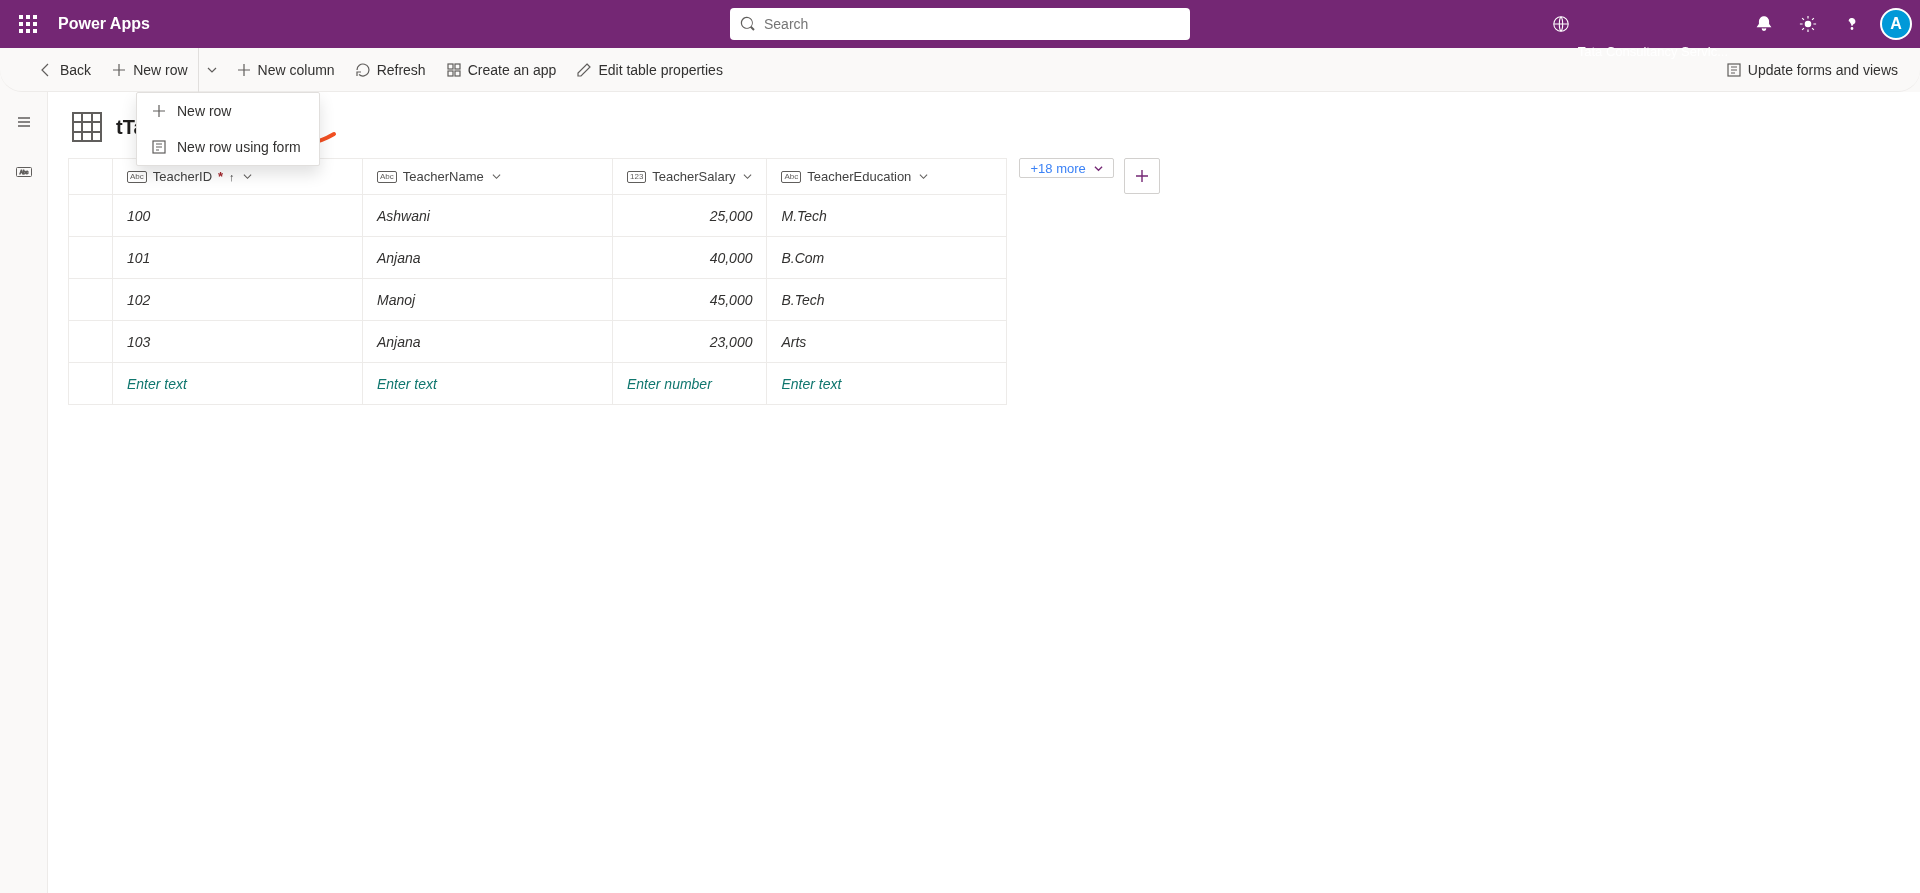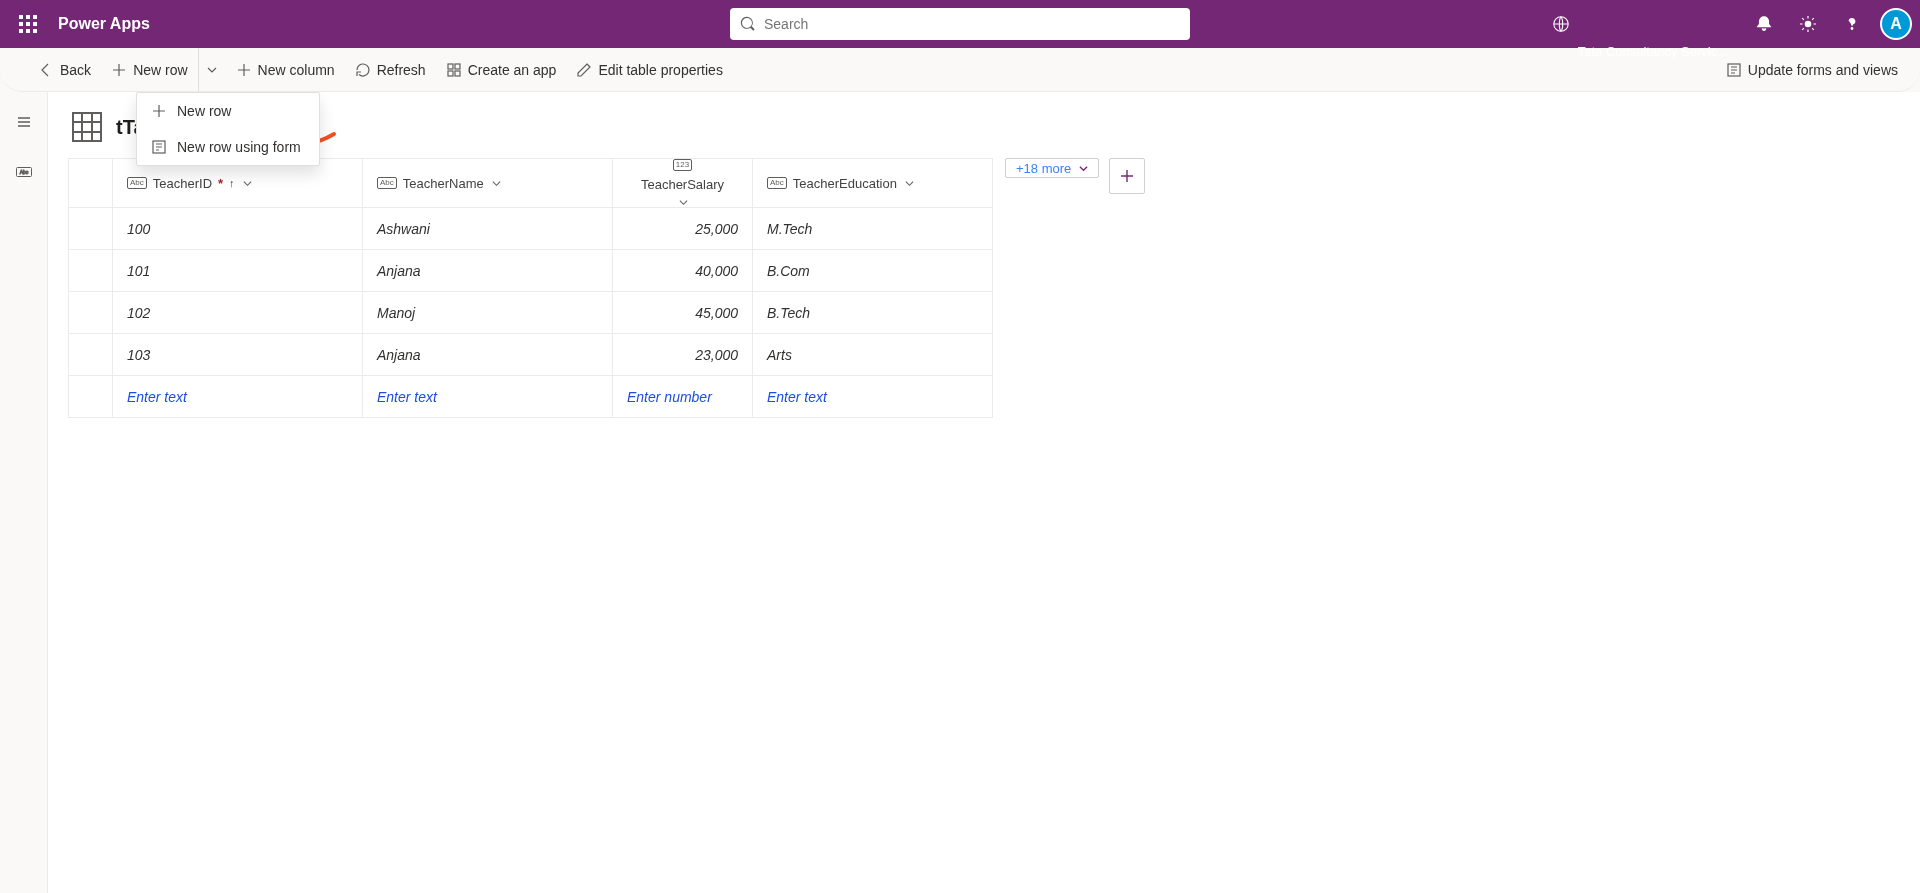--- a/index.html
+++ b/index.html
@@ -62,21 +62,21 @@
   .col-id { width: 250px; }
   .col-name { width: 250px; }
   .col-salary { width: 140px; text-align: right; }
   .data-grid td.col-salary { text-align: right; }
   .col-edu { width: 240px; }
   .row-handle { width: 44px; border-right: 1px solid #edebe9; }
   .type-badge { border: 1px solid #605e5c; border-radius: 2px; font-size: 8px; padding: 0 2px; line-height: 10px; color: #605e5c; }
   .req-star { color: #a4262c; font-weight: 600; }
   .sort-arrow { font-size: 11px; }
   .th-chev { width: 9px; height: 9px; margin-left: 2px; }
-  .new-row td { color: #1d4ed8; font-style: italic; }
+  .new-row td { color: #0f766e; font-style: italic; }
   .data-grid tr:last-child td { border-bottom: none; }
 
   .side-actions { display: flex; gap: 10px; }
   .more-cols { border: 1px solid #d2d0ce; background: #fff; height: 20px; padding: 0 10px; display: flex; align-items: center; gap: 6px; cursor: pointer; color: #3b82f6; font-size: 13px; border-radius: 2px; }
   .add-col { border: 1px solid #d2d0ce; background: #fff; height: 36px; width: 36px; display: flex; align-items: center; justify-content: center; cursor: pointer; color: #742774; border-radius: 2px; }
   .add-col svg { width: 14px; height: 14px; }
 
   
   .annot { position: absolute; pointer-events: none; }
   .annot svg { stroke: #f25022; stroke-width: 4; fill: none; stroke-linecap: round; }
@@ -270,21 +270,21 @@
             <th class="col-name">
               <div class="th-inner">
                 <span class="type-badge">Abc</span>
                 <span>TeacherName</span>
                 <svg class="th-chev" viewBox="0 0 10 10" fill="none" stroke="#605e5c" stroke-width="1.2">
                     <path d="M1 3l4 4 4-4"></path>
                   </svg>
               </div>
             </th>
             <th class="col-salary">
-              <div class="th-inner" style="justify-content:flex-start;flex-direction:column;">
+              <div class="th-inner" style="justify-content:flex-start;">
                 <span class="type-badge">123</span>
                 <span>TeacherSalary</span>
                 <svg class="th-chev" viewBox="0 0 10 10" fill="none" stroke="#605e5c" stroke-width="1.2">
                     <path d="M1 3l4 4 4-4"></path>
                   </svg>
               </div>
             </th>
             <th class="col-edu">
               <div class="th-inner">
                 <span class="type-badge">Abc</span>

